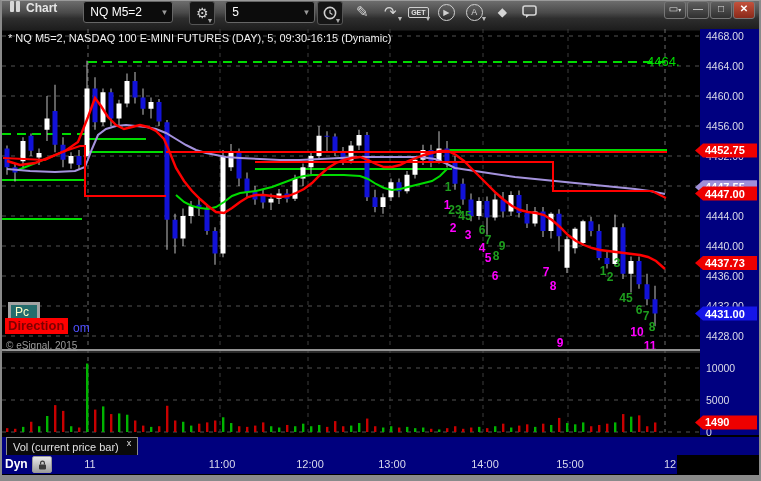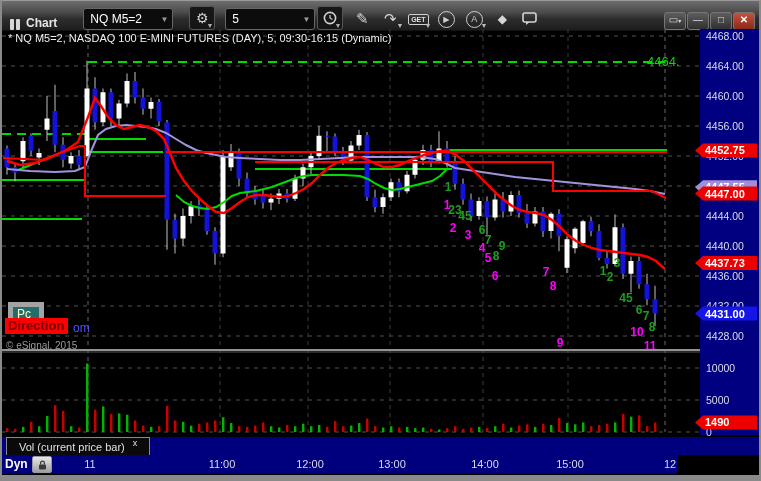--- a/index.html
+++ b/index.html
@@ -2,21 +2,21 @@
 <html><head>
 <meta charset="utf-8">
 <style>
   html,body{margin:0;padding:0;background:#222;font-family:"Liberation Sans",sans-serif;}
   .window{position:relative;width:761px;height:481px;box-sizing:border-box;
     border-left:2px solid #8a8a8a;border-right:2px solid #8a8a8a;border-top:1px solid #9a9a9a;border-bottom:6px solid #8a8a8a;
     background:#000;overflow:hidden;}
   
   .titlebar{position:absolute;left:0;top:0;width:100%;height:29px;
     background:linear-gradient(180deg,#6d6d6d 0%,#4a4a4a 40%,#2e2e2e 60%,#1d1d1d 100%);
-    display:flex;align-items:flex-end;border-bottom:1px solid #111;}
+    display:flex;align-items:flex-start;border-bottom:1px solid #111;}
   .chart-glyph{display:inline-flex;gap:2px;margin:0 6px 0 8px;}
   .chart-glyph i{width:4px;height:11px;background:#d8d8d8;border-radius:1px;display:block;}
   .tb-title{color:#e6e6e6;font-size:12px;font-weight:bold;margin-right:26px;}
   .combo{height:20px;background:#0c0c0c;border:1px solid #666;border-radius:3px;color:#fff;
     font-size:12px;display:flex;align-items:center;padding:0 4px 0 6px;}
   .combo .arr{color:#9a9a9a;font-size:8px;margin-left:auto;padding-left:6px;}
   .combo.symbol{width:78px;margin-right:16px;}
   .combo.interval{width:78px;margin-left:10px;margin-right:2px;}
   .tool-btn{height:22px;min-width:24px;background:#161616;border:1px solid #555;border-radius:3px;
     color:#cfcfcf;display:flex;align-items:center;justify-content:center;position:relative;font-size:14px;}
@@ -27,28 +27,28 @@
   .get-box{font-size:7px;font-weight:bold;border:1px solid #cfcfcf;border-radius:2px;padding:1px 2px;color:#e0e0e0;}
   .circle-ic{width:15px;height:15px;border:1.5px solid #d0d0d0;border-radius:50%;display:flex;align-items:center;justify-content:center;font-size:8px;color:#d0d0d0;}
   .spacer{flex:1;}
   .winbtns{display:flex;gap:1px;margin-right:4px;}
   .winbtn{width:20px;height:16px;border:1px solid #777;border-radius:3px;
     background:linear-gradient(180deg,#5e5e5e,#303030);color:#ddd;font-size:10px;line-height:14px;text-align:center;}
   .winbtn.close{background:linear-gradient(180deg,#c4523c,#8a2a1a);color:#fff;font-weight:bold;}
   
   .ov{position:absolute;z-index:5;text-align:right;}
   .hdr{left:6px;top:31px;color:#f0f0f0;font-size:11px;}
-  .pc-badge{left:6px;top:301px;background:#256d6d;border:5px solid #a3a3a3;color:#ffffc8;font-size:12px;padding:0 8px 1px 4px;}
+  .pc-badge{left:6px;top:301px;background:#256d6d;border:3px solid #a3a3a3;color:#ffffc8;font-size:12px;padding:0 8px 1px 4px;}
   .dir-badge{left:3px;top:317px;background:#ff0000;color:#7e0000;font-size:13px;font-weight:bold;padding:0 4px 1px 3px;}
   .link{left:71px;top:320px;color:#5050ff;font-size:12px;}
   .copyr{left:4px;top:339px;color:#9a9a9a;font-size:10px;text-decoration:underline;}
   
   .tab-row{position:absolute;left:0;top:436px;width:757px;height:18px;background:#00007e;z-index:6;}
   .vol-tab{position:absolute;left:4px;top:0;height:17px;background:#0a0a0a;border:1px solid #8a8a8a;border-bottom:none;
-    color:#e0e0e0;font-size:11px;display:flex;align-items:center;padding:0 12px;}
+    color:#e0e0e0;font-size:11px;display:flex;align-items:center;padding:0 6px;}
   .vol-tab .closex{color:#e0e0e0;font-size:9px;margin-left:8px;align-self:flex-start;line-height:10px;}
   .time-row{position:absolute;left:0;top:454px;width:675px;height:19px;background:#00007e;z-index:6;text-align:right;}
   .dyn{position:absolute;left:3px;top:2px;color:#fff;font-weight:bold;font-size:12px;}
   .lockbox{position:absolute;left:30px;top:1px;width:18px;height:15px;border:1px solid #999;border-radius:2px;
     background:linear-gradient(180deg,#e8e8e8,#9f9f9f);display:flex;align-items:center;justify-content:center;}
   .tlabel{position:absolute;top:3px;color:#d9d9ec;font-size:11px;transform:translateX(-50%);}
   svg text{font-family:"Liberation Sans",sans-serif;}
 </style>
 </head>
 <body>

